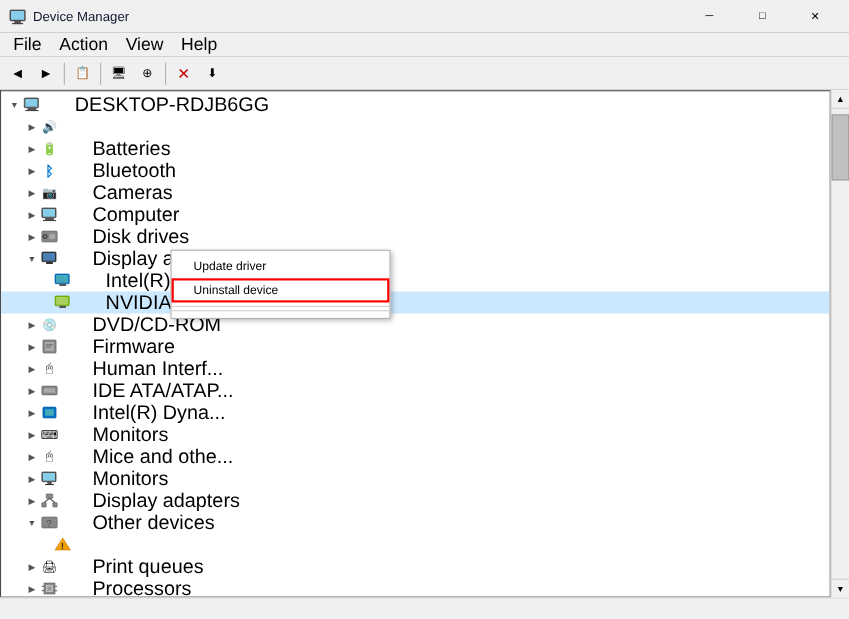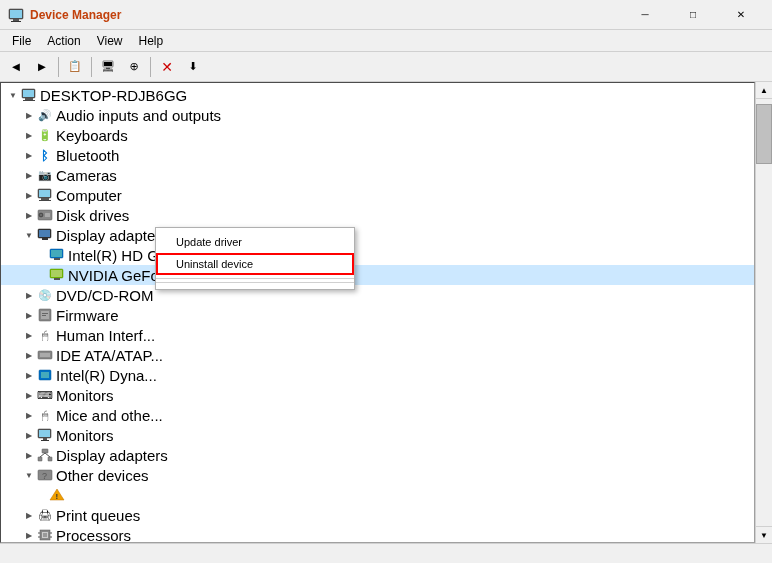--- a/index.html
+++ b/index.html
@@ -24,22 +24,21 @@
     }
     #title-icon {
       width: 16px;
       height: 16px;
       margin-right: 6px;
       display: flex; align-items: center; justify-content: center;
     }
     #title-text {
       flex: 1;
       font-size: 12px;
-      color: #c2410c;
-      font-weight: bold;
+      color: #0f172a;
     }
     #window-controls {
       display: flex;
       gap: 2px;
     }
     .win-btn {
       width: 46px;
       height: 30px;
       display: flex;
       align-items: center;
@@ -55,21 +54,21 @@
       background: #f0f0f0;
       height: 22px;
       display: flex;
       align-items: center;
       padding: 0 4px;
       border-bottom: 1px solid #d0d0d0;
     }
     .menu-item {
       padding: 2px 8px;
       cursor: pointer;
-      font-size: 12px;
+      font-size: 16px;
     }
 
     
     #toolbar {
       background: #f0f0f0;
       height: 30px;
       display: flex;
       align-items: center;
       padding: 2px 4px;
       border-bottom: 1px solid #d0d0d0;
@@ -136,21 +135,22 @@
       width: 16px;
       height: 16px;
       display: flex;
       align-items: center;
       justify-content: center;
       margin-right: 3px;
       flex-shrink: 0;
       font-size: 12px;
     }
     .item-label {
-      font-size: 15px;
+      font-size: 18px;
+      margin-left: 28px;
     }
 
     
     #scrollbar {
       width: 17px;
       background: #f0f0f0;
       border-left: 1px solid #d0d0d0;
       display: flex;
       flex-direction: column;
     }
@@ -276,27 +276,26 @@
             <rect x="4" y="10" width="8" height="2" fill="#555"></rect>
             <rect x="2" y="12" width="12" height="1" fill="#444"></rect>
           </svg>
         </span>
         <span class="item-label">DESKTOP-RDJB6GG</span>
       </div>
 
       <div class="tree-item" style="padding-left:20px;">
         <span class="expand-icon">▶</span>
         <span class="item-icon" style="font-size:11px;">🔊</span>
-        <span class="item-label">Audio inputs and outputs</span>
       </div>
 
       <div class="tree-item" style="padding-left:20px;">
         <span class="expand-icon">▶</span>
         <span class="item-icon" style="font-size:11px;">🔋</span>
-        <span class="item-label">Keyboards</span>
+        <span class="item-label">Batteries</span>
       </div>
 
       <div class="tree-item" style="padding-left:20px;">
         <span class="expand-icon">▶</span>
         <span class="item-icon" style="color:#0078d7; font-size:13px; font-weight:bold;">ᛒ</span>
         <span class="item-label">Bluetooth</span>
       </div>
 
       <div class="tree-item" style="padding-left:20px;">
         <span class="expand-icon">▶</span>

